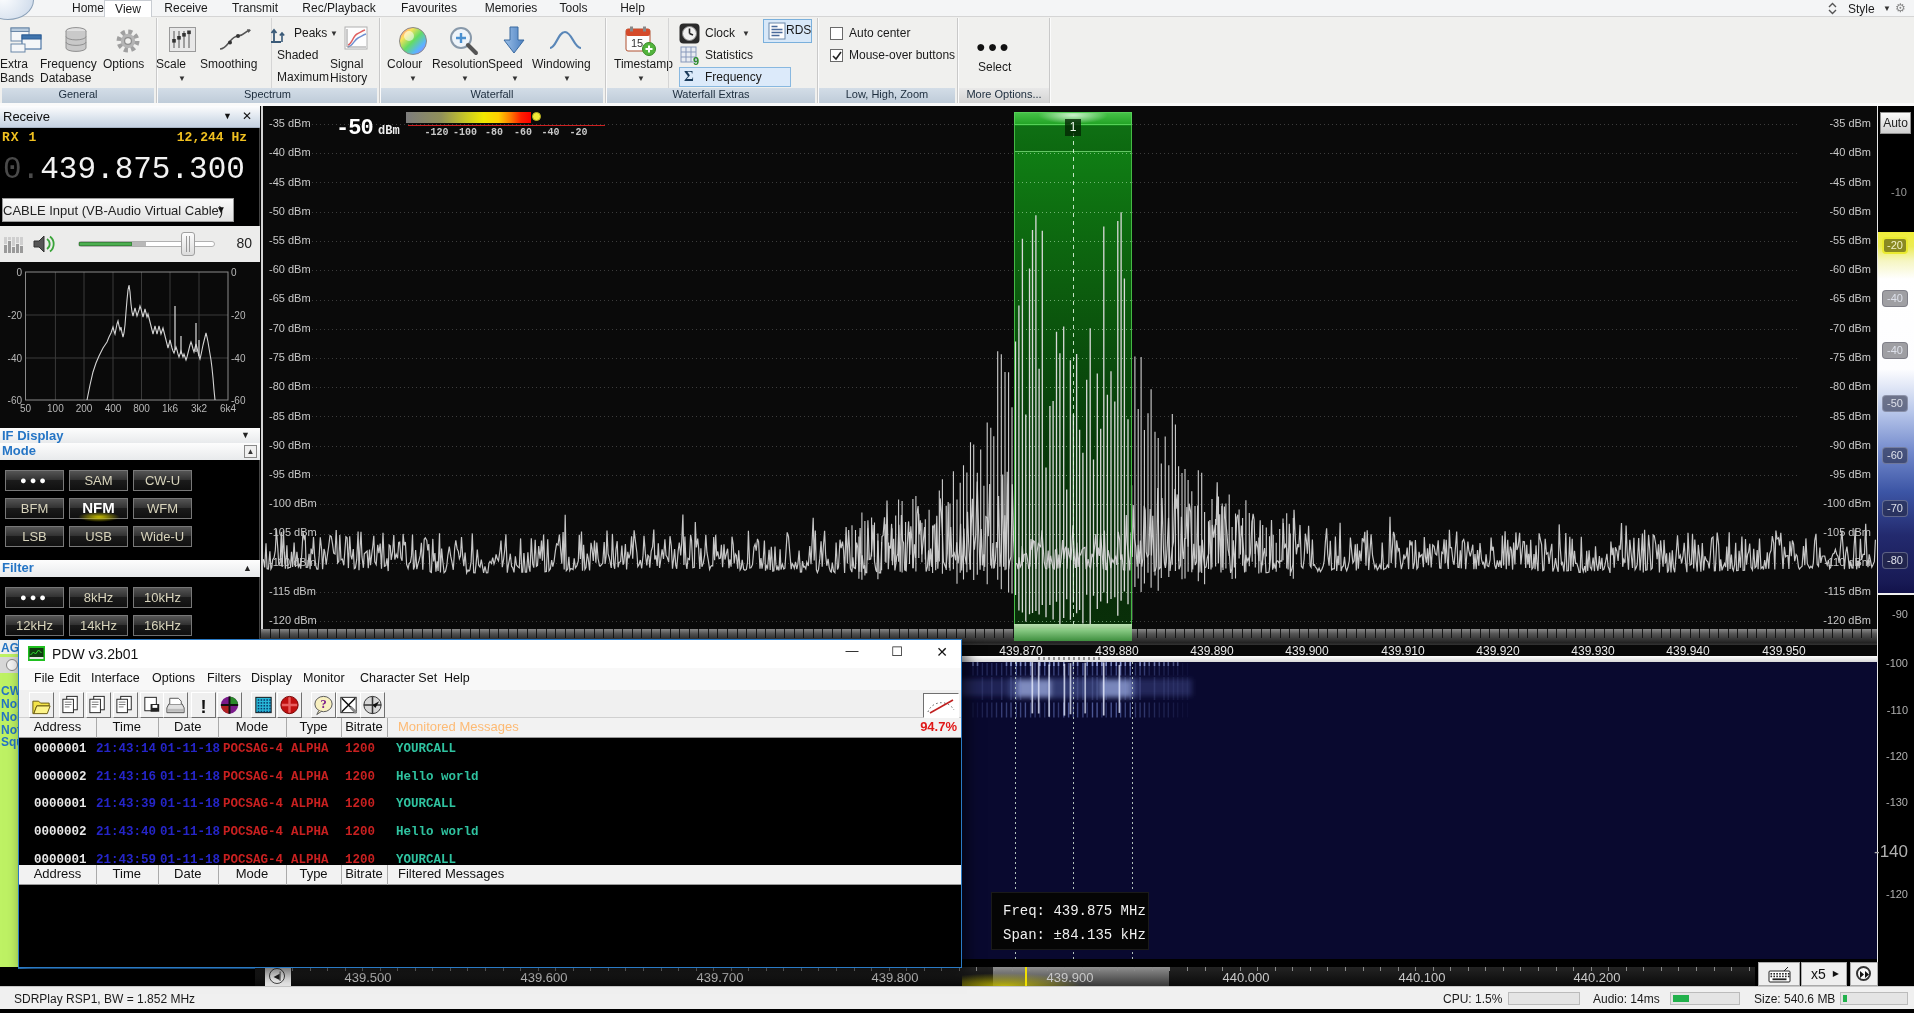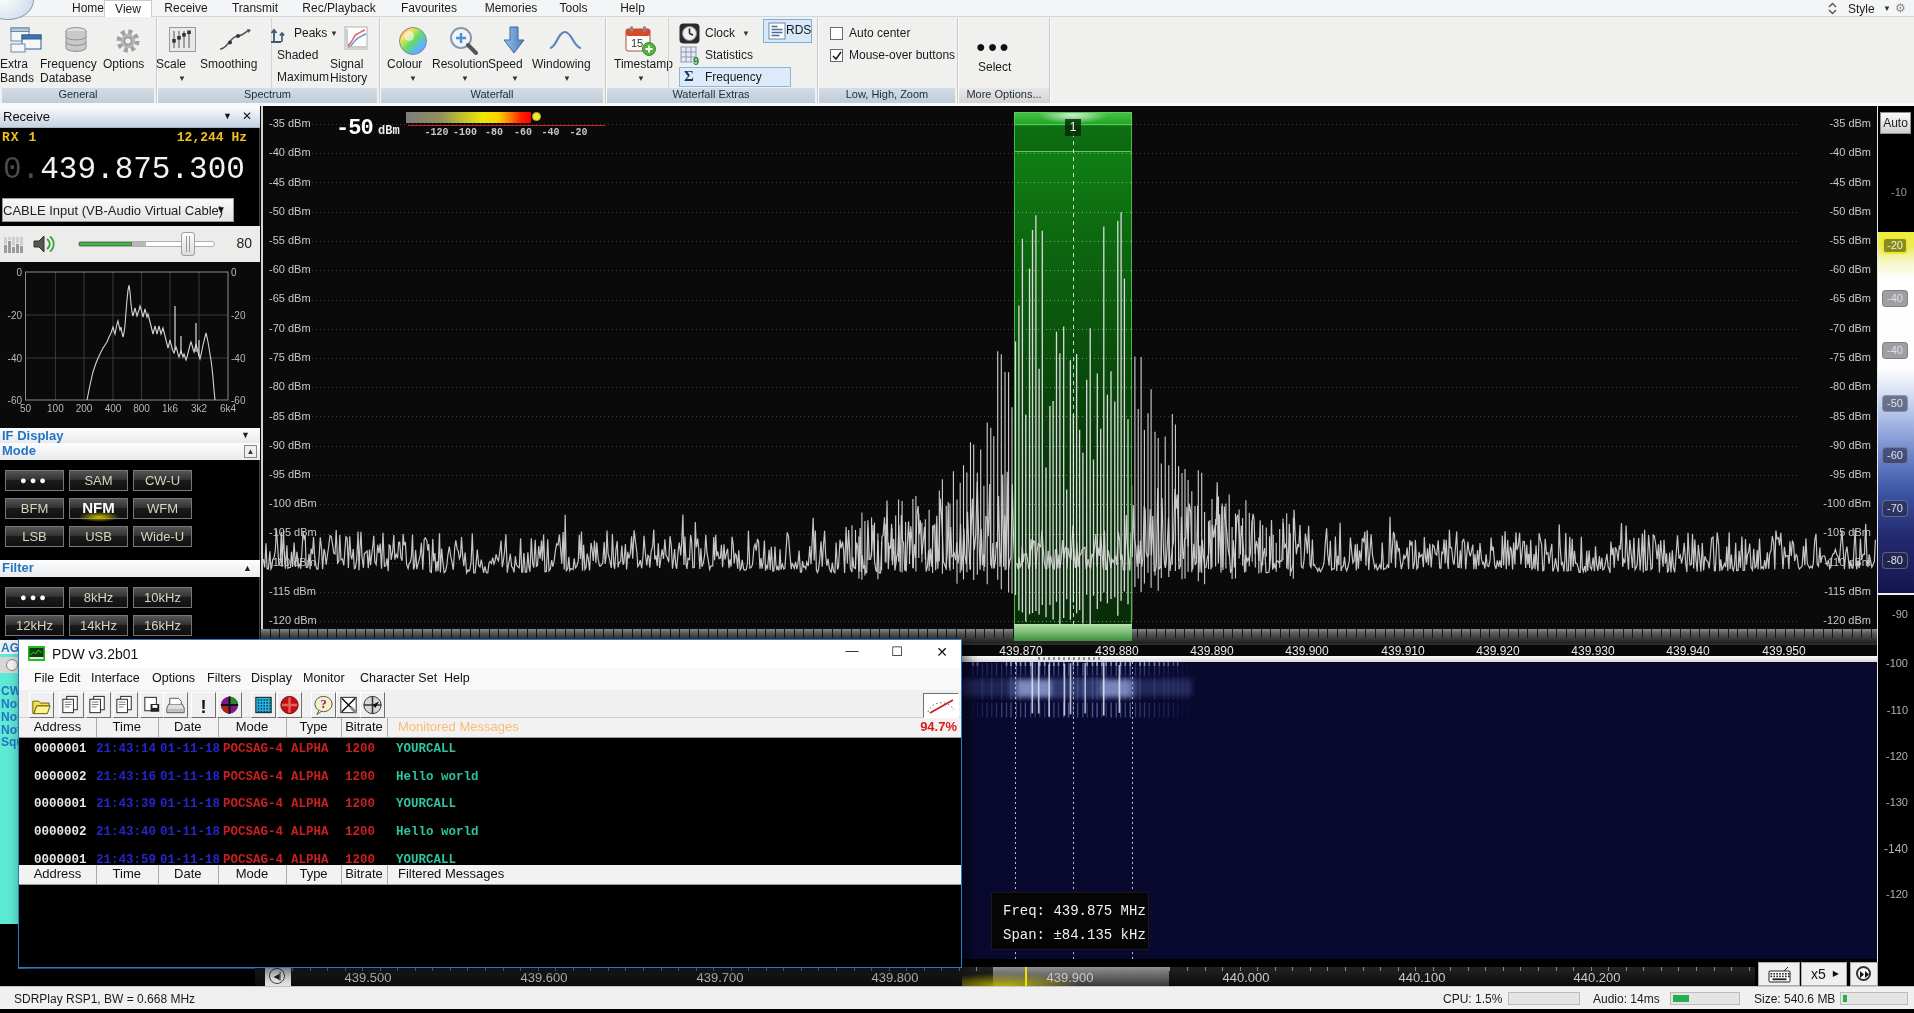--- a/index.html
+++ b/index.html
@@ -303,21 +303,21 @@
     <div class="modebtn" style="left:133px;top:420px;">Wide-U</div>
     <div class="modebtn" style="left:5px;top:481px;"><span style="letter-spacing:3px;font-weight:bold;color:#fff;font-size:11px;position:relative;top:-1px">●●●</span></div>
     <div class="modebtn" style="left:69px;top:481px;">8kHz</div>
     <div class="modebtn" style="left:133px;top:481px;">10kHz</div>
     <div class="modebtn" style="left:5px;top:509px;">12kHz</div>
     <div class="modebtn" style="left:69px;top:509px;">14kHz</div>
     <div class="modebtn" style="left:133px;top:509px;">16kHz</div>
  <div class="sechead" style="top:454px;height:17px">Filter<span style="position:absolute;right:8px;top:3px;font-size:9px;color:#222">▲</span></div>
 </div>
 
-<div class="a" style="left:0;top:640px;width:18px;height:284px;background:#5eead4;overflow:hidden">
+<div class="a" style="left:0;top:640px;width:18px;height:346px;background:#bef264;overflow:hidden">
   <div class="a" style="left:0;top:0px;width:18px;height:14px;background:#f0f0f0"></div>
   <div class="a" style="left:1px;top:1px;font-size:12px;font-weight:bold;color:#2575c5">AG</div>
   <div class="a" style="left:0;top:17px;width:18px;height:16px;background:#d8d8d8"></div>
   <div class="a" style="left:6px;top:19px;width:12px;height:12px;border-radius:50%;background:#f4f4f4;border:1px solid #888"></div>
   <div class="a" style="left:1px;top:44px;font-size:12px;font-weight:bold;color:#2575c5">CW</div>
   <div class="a" style="left:1px;top:57px;font-size:12px;font-weight:bold;color:#2575c5">Noi</div>
   <div class="a" style="left:1px;top:70px;font-size:12px;font-weight:bold;color:#2575c5">Noi</div>
   <div class="a" style="left:1px;top:83px;font-size:12px;font-weight:bold;color:#2575c5">Not</div>
   <div class="a" style="left:1px;top:95px;font-size:12px;font-weight:bold;color:#2575c5">Squ</div>
 </div>
@@ -637,21 +637,21 @@
     <div class="chip" style="top:236px;background:rgba(80,80,88,.55);border-color:rgba(120,120,130,.8)">-40</div>
     <div class="chip" style="top:289px">-50</div>
     <div class="chip" style="top:341px">-60</div>
     <div class="chip" style="top:394px">-70</div>
     <div class="chip" style="top:446px">-80</div>
   <div class="a" style="right:6px;top:502px;font-size:11px;color:#b0b0b0">-90</div>
     <div class="a" style="right:6px;top:551px;font-size:11px;color:#b0b0b0">-100</div>
     <div class="a" style="right:6px;top:598px;font-size:11px;color:#b0b0b0">-110</div>
     <div class="a" style="right:6px;top:644px;font-size:11px;color:#b0b0b0">-120</div>
     <div class="a" style="right:6px;top:690px;font-size:11px;color:#b0b0b0">-130</div>
-    <div class="a" style="right:6px;top:736px;font-size:12px;color:#b0b0b0">-140</div>
+    <div class="a" style="right:6px;top:736px;font-size:17px;color:#b0b0b0">-140</div>
     <div class="a" style="right:6px;top:782px;font-size:11px;color:#b0b0b0">-120</div>
 </div>
 
 <div class="a" style="left:0;top:967px;width:1914px;height:19px;background:#000">
   <div class="a" style="left:18px;top:0;width:944px;height:2px;background:#2a7ac5"></div>
   <div class="a" style="left:255px;top:0;width:1500px;height:19px;background:linear-gradient(#232323,#0a0a0a)"></div>
   <div class="a" style="left:993px;top:0;width:176px;height:19px;background:linear-gradient(#8f8f8f,#383838)"></div>
   <div class="a" style="left:962px;top:6px;width:120px;height:13px;background:radial-gradient(ellipse at 35% 100%,rgba(220,210,0,.8),rgba(220,210,0,0) 70%)"></div>
   <div class="a" style="left:1025px;top:0;width:2px;height:19px;background:#f0e000"></div>
   <div style="position:absolute;left:292px;top:0;width:1460px;height:4px;background-image:repeating-linear-gradient(90deg,#888 0 1px,transparent 1px 17.55px)"></div>
@@ -693,21 +693,21 @@
       <span style="position:absolute;left:9px;top:3px;font-size:14px;color:#111">x5</span>
       <span style="position:absolute;right:7px;top:6px;font-size:8px;color:#111">▶</span>
     </div>
   <div class="a" style="left:1850px;top:-5px;width:28px;height:24px;background:#efefef;border:1px solid #aaa"></div>
   <div class="a" style="left:1856px;top:-1px;width:15px;height:15px;border-radius:50%;border:2px solid #333;background:#f8f8f8"></div>
     <svg class="a" style="left:1859px;top:3px" width="12" height="9" viewBox="0 0 12 9">
       <path d="M1 1 L5 4.5 L1 8 Z M6 1 L10 4.5 L6 8 Z" fill="#111"></path>
     </svg>
 </div>
 <div class="a" style="left:0;top:986px;width:1914px;height:23px;background:#f0f0f0;border-top:1px solid #c8c8c8">
-  <div class="a" style="left:14px;top:5px;font-size:12px;color:#1a1a1a">SDRPlay RSP1, BW = 0.668 MHz</div>
+  <div class="a" style="left:14px;top:5px;font-size:12px;color:#1a1a1a">SDRPlay RSP1, BW = 1.852 MHz</div>
   <div class="a" style="left:1443px;top:5px;font-size:12px;color:#1a1a1a">CPU: 1.5%</div>
   <div class="a" style="left:1508px;top:5px;width:72px;height:13px;background:#e4e4e4;border:1px solid #bbb"></div>
   <div class="a" style="left:1593px;top:5px;font-size:12px;color:#1a1a1a">Audio: 14ms</div>
   <div class="a" style="left:1670px;top:5px;width:70px;height:13px;background:#e4e4e4;border:1px solid #bbb">
       <div style="position:absolute;left:2px;top:2px;width:16px;height:7px;background:#22b14c"></div>
     </div>
   <div class="a" style="left:1754px;top:5px;font-size:12px;color:#1a1a1a">Size: 540.6 MB</div>
   <div class="a" style="left:1840px;top:5px;width:68px;height:13px;background:#e4e4e4;border:1px solid #bbb">
       <div style="position:absolute;left:2px;top:2px;width:4px;height:7px;background:#22b14c"></div>
     </div>

